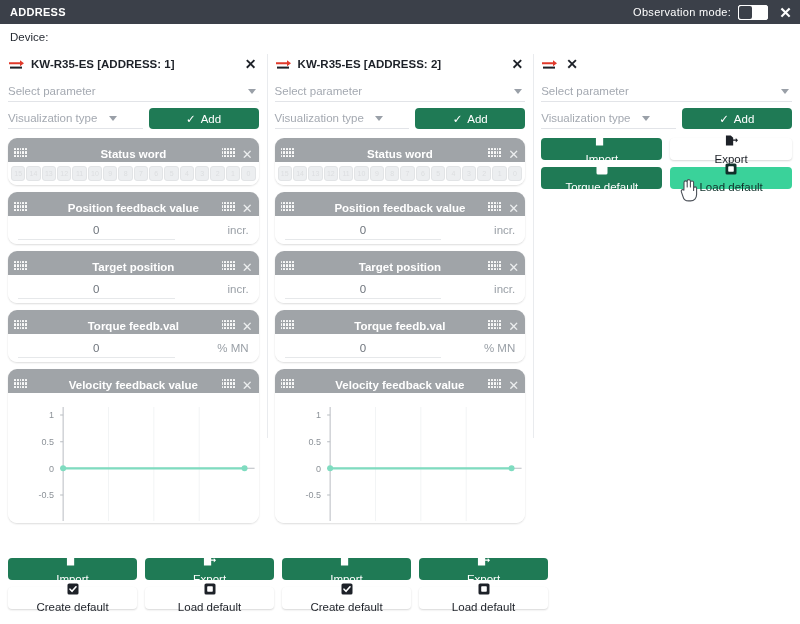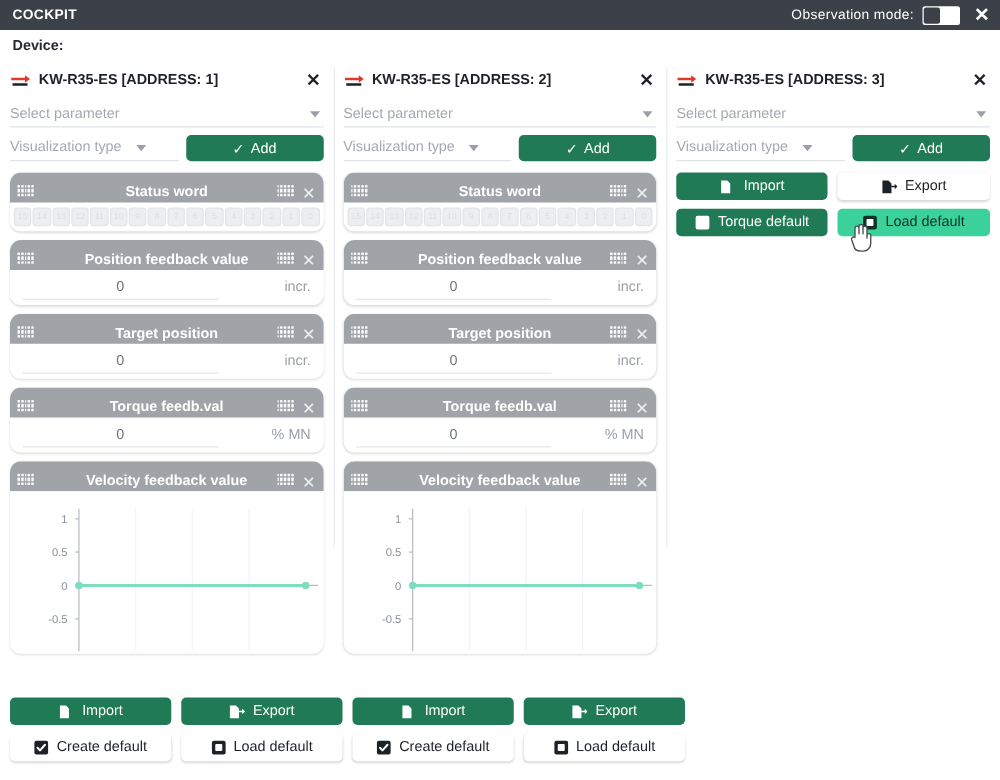--- a/index.html
+++ b/index.html
@@ -48,21 +48,21 @@
   }
 
   
   .device-row {
     height: 26px;
     display: flex;
     align-items: center;
     padding: 0 0 0 10px;
     background: #fff;
   }
-  .device-label { font-size: 11.5px; font-weight: 700; color: #262b33; margin-right: 17px; }
+  .device-label { font-size: 11.5px; font-weight: 400; color: #262b33; margin-right: 17px; }
   .device-select {
     width: 200px;
     border-bottom: 1px solid #d5d8dc;
     display: flex; align-items: center;
     padding-bottom: 2px;
   }
   .device-select .ph { font-size: 11.5px; color: #a8adb5; flex: 1; }
   .caret { width: 0; height: 0; border-left: 4px solid transparent;
            border-right: 4px solid transparent; border-top: 5px solid #9aa0a8;
            margin-right: 3px; }
@@ -227,20 +227,21 @@
   }
   .fbtn {
     height: 22px;
     font-size: 11.5px;
     border-radius: 4px;
     display: flex; align-items: center; justify-content: center;
     gap: 6px;
     cursor: pointer;
     border: none;
     font-family: "Liberation Sans", sans-serif;
+    flex-direction: column;
   }
   .fbtn.solid { background: #1f7a55; color: #fff; }
   .fbtn.light { background: #3ad29a; color: #10302a; }
   .fbtn.white {
     background: #ffffff; color: #1d2128;
     box-shadow: 0 1px 2px rgba(0,0,0,.16);
   }
   .cursor-hand {
     position: absolute;
     left: 678px; top: 178px;
@@ -259,21 +260,21 @@
   .fcell { width: 129px; }
   .fcell .fbtn { width: 100%; }
   .fcell .fbtn + .fbtn { margin-top: 7px; }
 
   .ico { display: inline-block; line-height: 0; }
 </style>
 </head>
 <body>
 
 <div class="titlebar">
-  <span class="app-title">COCKPIT</span>
+  <span class="app-title">ADDRESS</span>
   <span class="spacer"></span>
   <span class="obs-label">Observation mode:</span>
   <span class="toggle">
       <span class="knob"></span>
     </span>
   <span class="close-x">✕</span>
 </div>
 
 <div class="device-row">
   <span class="device-label">Device:</span>
@@ -841,21 +842,20 @@
           </div>
         </div>
       </div>
     </div>
     <div class="panel">
       <div class="panel-head">
         <span class="ico dev-icon"><svg width="17" height="12" viewBox="0 0 17 12">
             <path d="M1 4.2 h11 V2.2 L16 5.2 L12 8.2 V6.2 H1 Z" fill="#e0392b"></path>
             <rect x="2" y="8.6" width="12" height="2" fill="#1d2128"></rect>
           </svg></span>
-        <span class="panel-title">KW-R35-ES [ADDRESS: 3]</span>
         <span class="panel-close">✕</span>
       </div>
       <div class="sel-param">
         <span class="ph">Select parameter</span>
         <span class="caret"></span>
       </div>
       <div class="viz-row">
         <div class="viz-select">
           <span class="ph">Visualization type</span>
           <span class="caret"></span>

